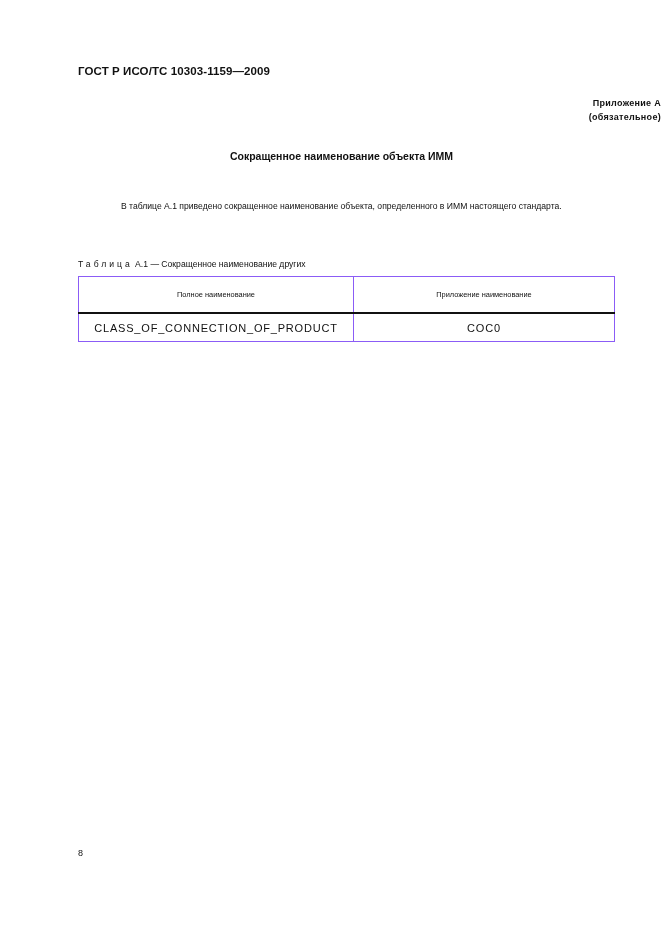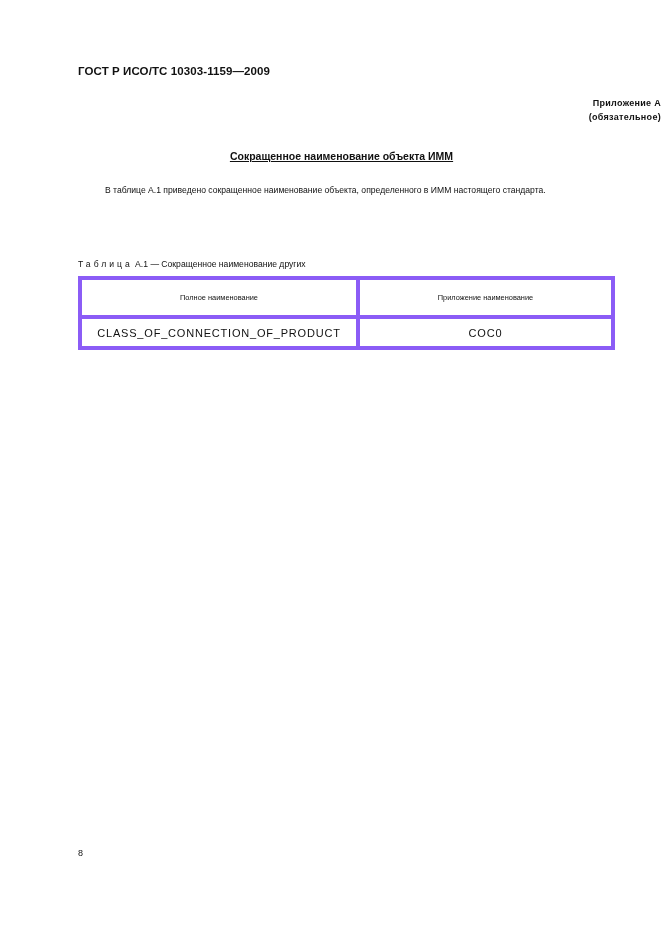--- a/index.html
+++ b/index.html
@@ -39,33 +39,32 @@
     .section-title {
       position: absolute;
       left: 0;
       width: 661px;
       top: 150px;
       text-align: center;
       font-size: 10.5px;
       font-weight: bold;
       padding-left: 22px;
       box-sizing: border-box;
-      text-decoration: underline;
     }
     .body-text {
       position: absolute;
       left: 78px;
       width: 537px;
       top: 184px;
       font-size: 8.6px;
       line-height: 13.5px;
       text-align: justify;
     }
     .body-text p {
-      margin: 0;
+      margin: 16px;
       text-indent: 27px;
     }
     .table-caption {
       position: absolute;
       left: 78px;
       top: 259px;
       font-size: 8.6px;
     }
     .table-caption .spaced {
       letter-spacing: 3px;
@@ -73,21 +72,21 @@
     table.data-table {
       position: absolute;
       left: 78px;
       top: 276px;
       width: 537px;
       border-collapse: collapse;
       font-size: 8px;
     }
     table.data-table td,
     table.data-table th {
-      border: 4px solid #8b5cf6;
+      border: 1px solid #8b5cf6;
       text-align: center;
       padding: 3px;
       font-weight: normal;
     }
     table.data-table th {
       height: 29px;
       font-size: 7.4px;
       border-bottom: 2px solid #111111;
     }
     table.data-table td {

